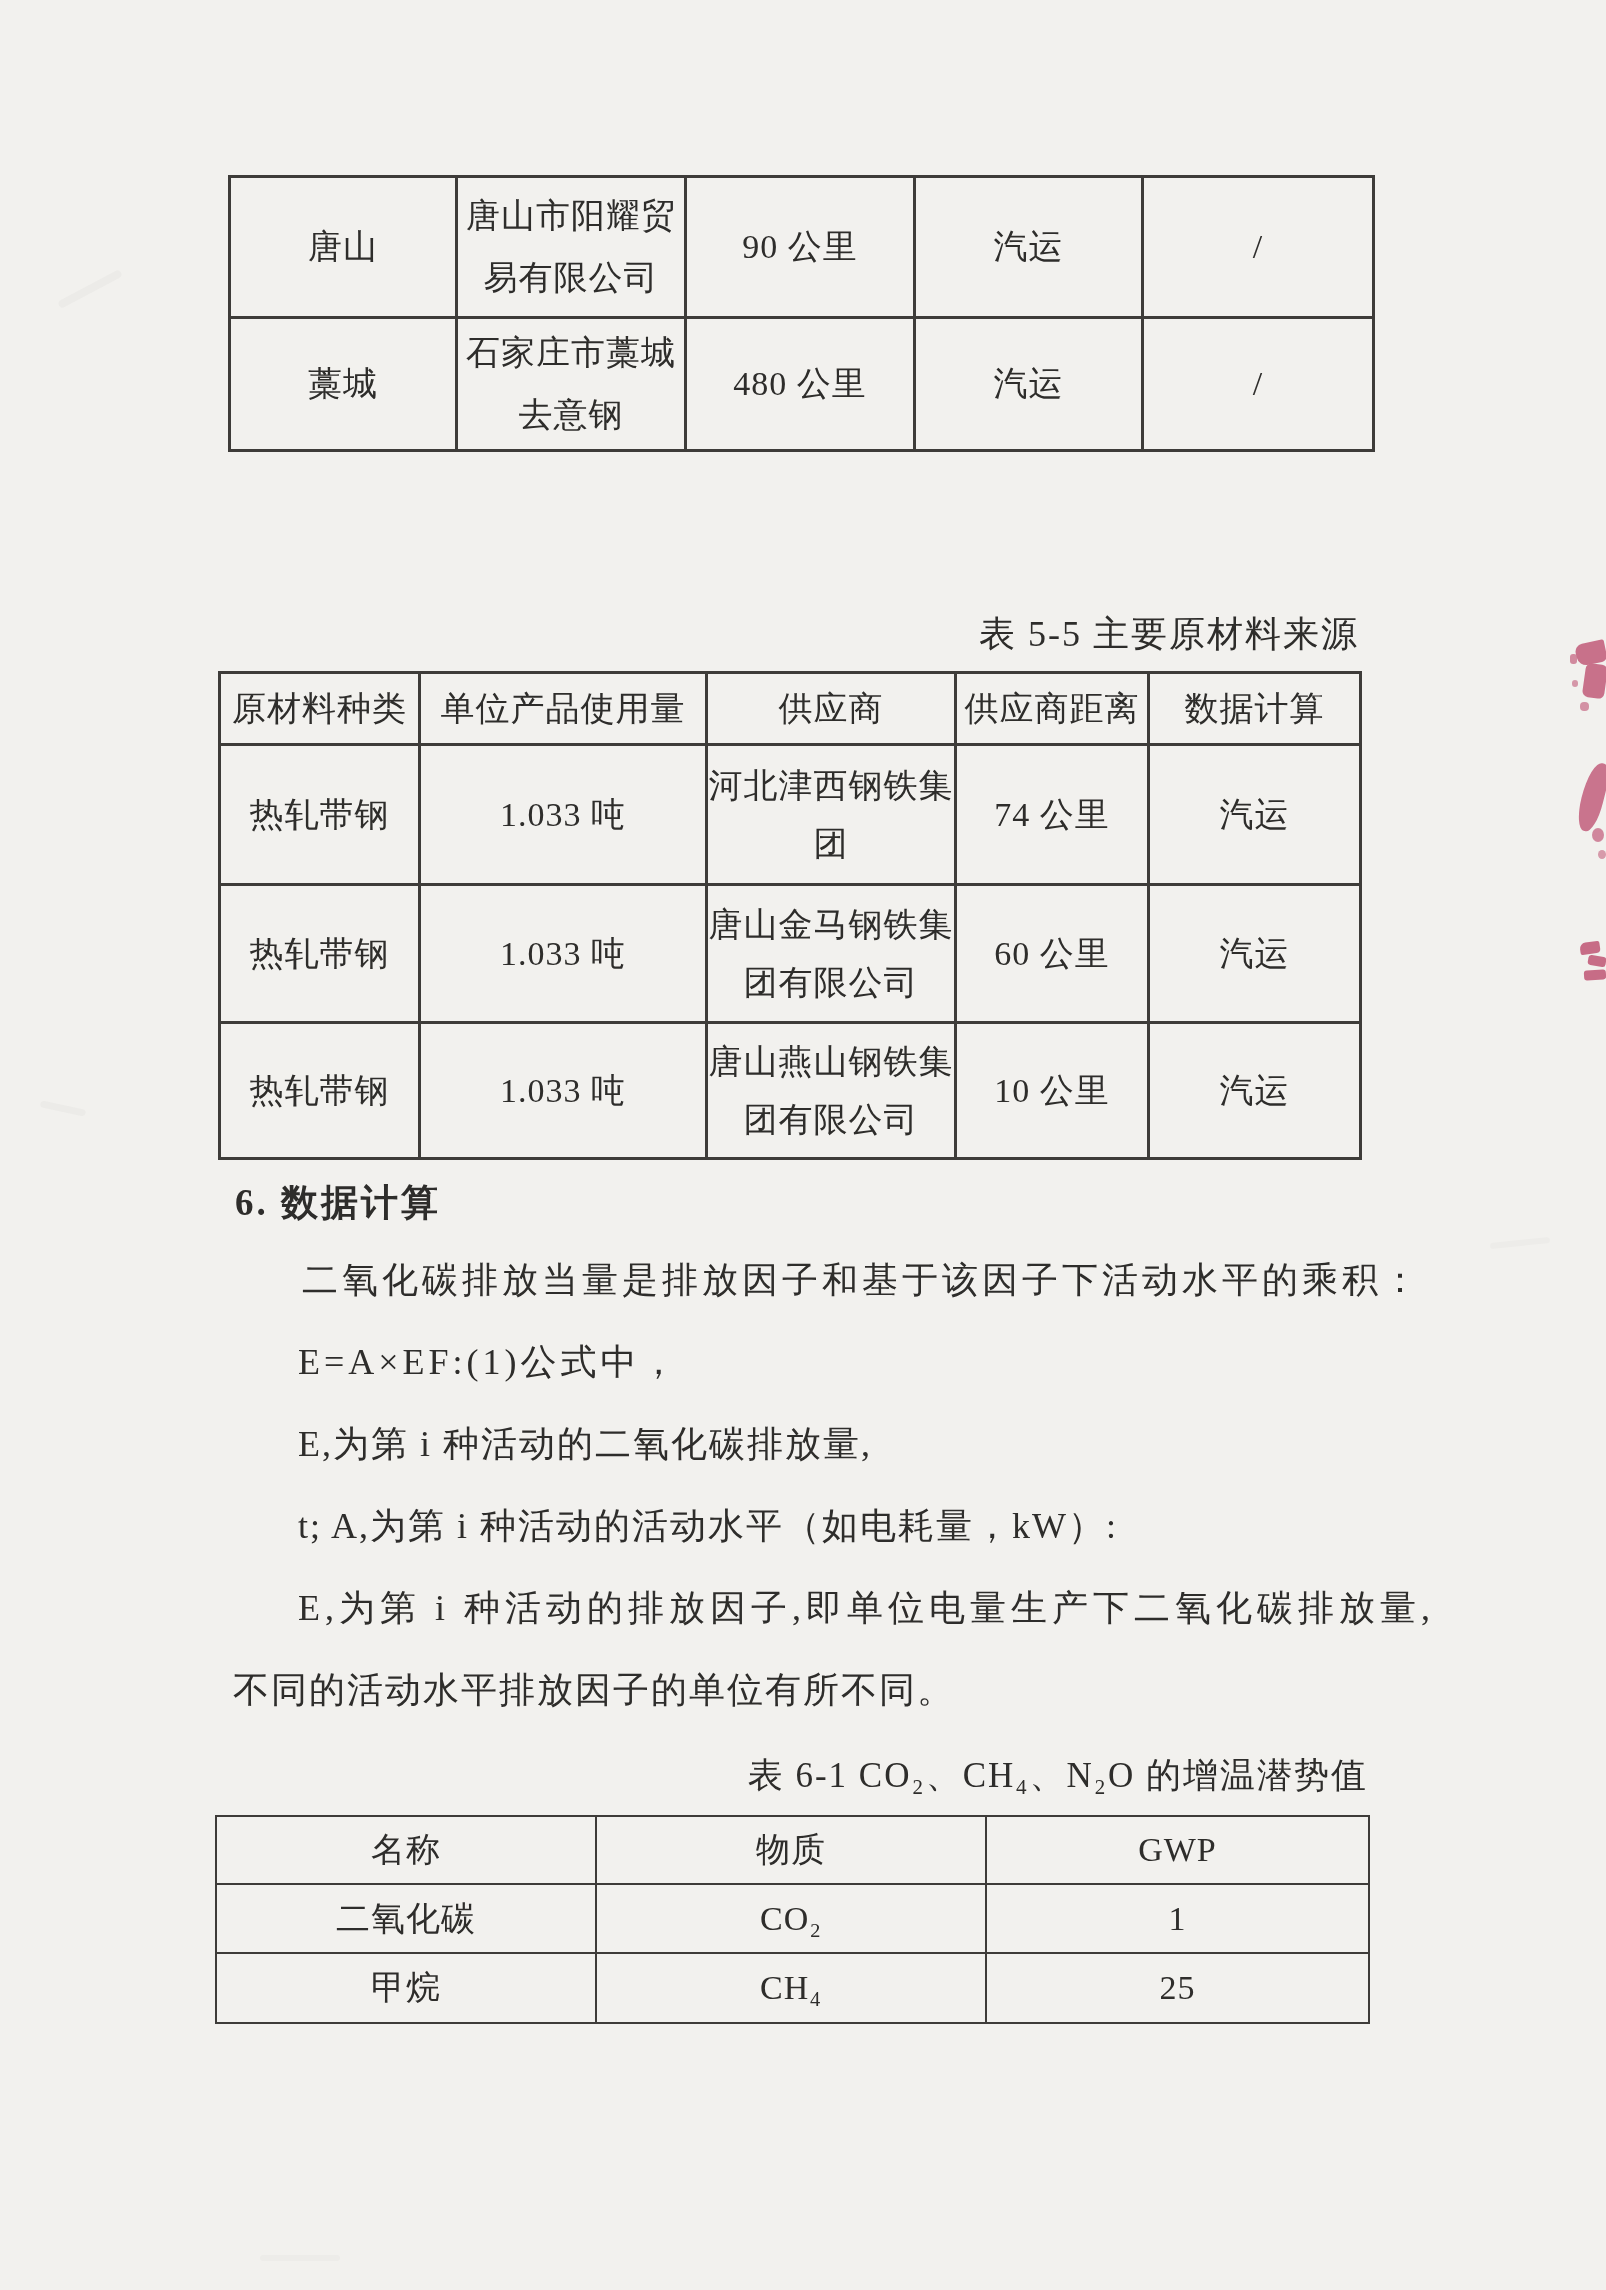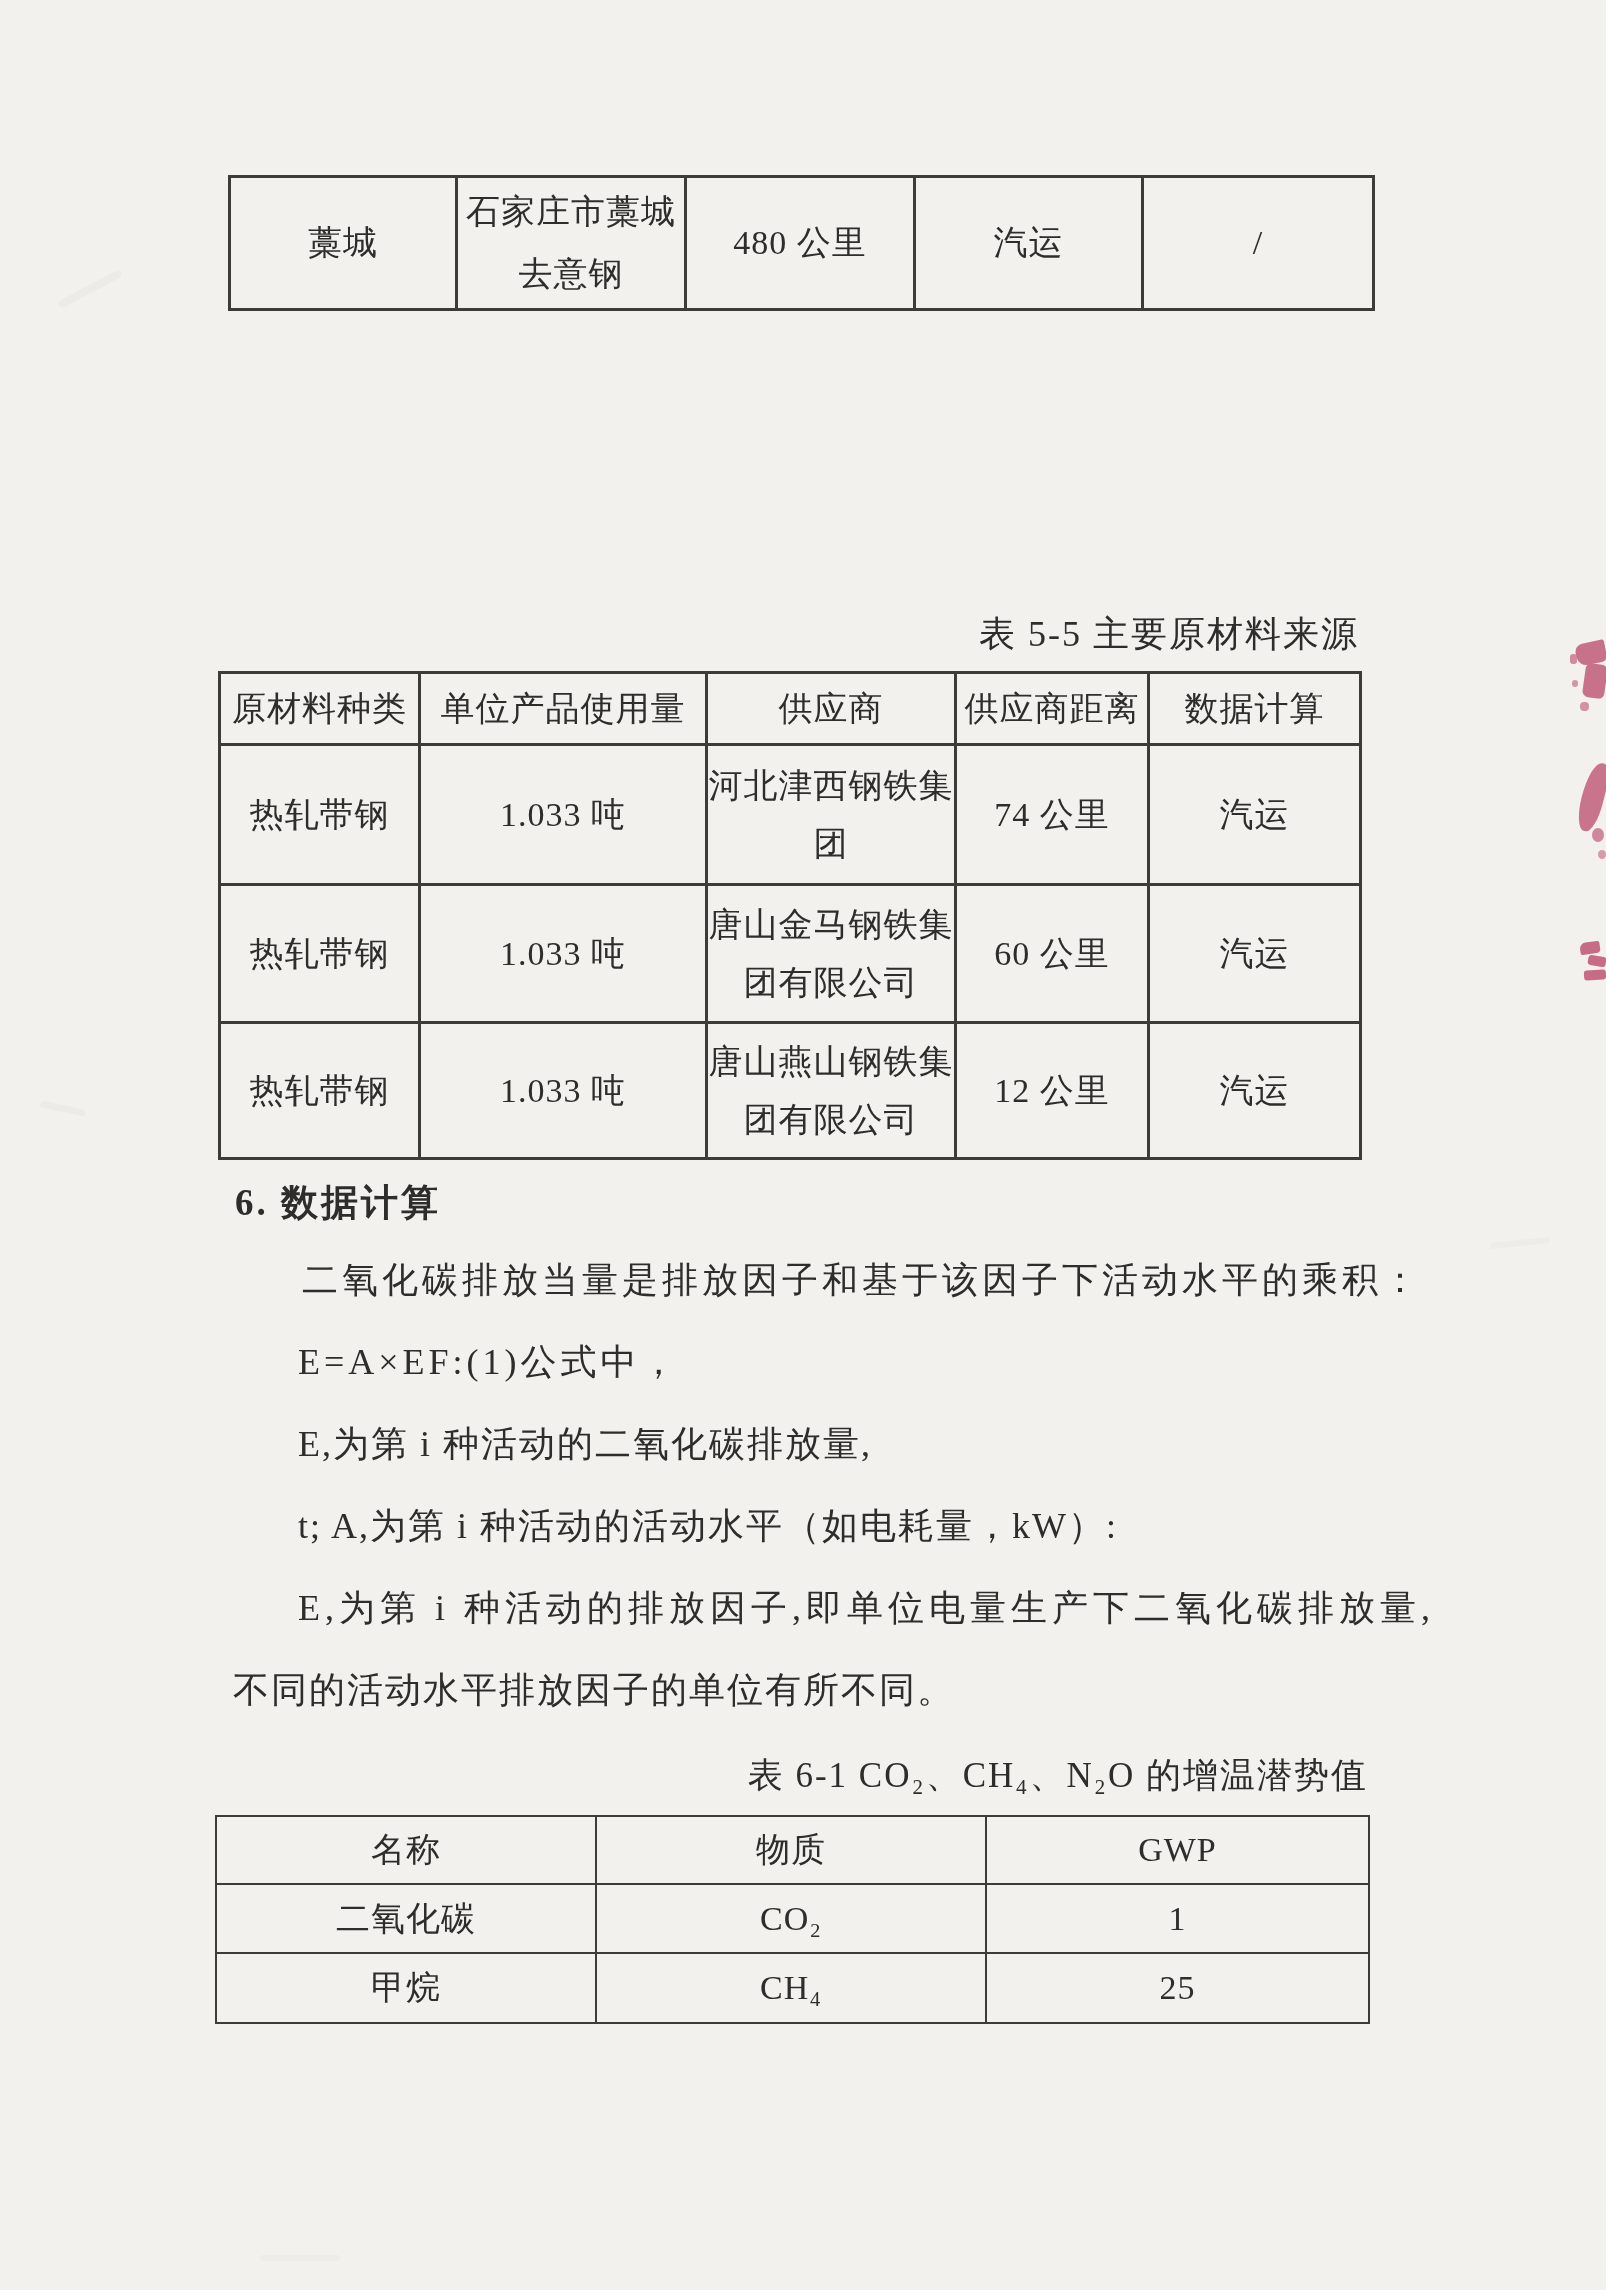--- a/index.html
+++ b/index.html
@@ -35,20 +35,30 @@
 
 <table class="tbl" id="ttop" style="left:228px;top:175px;width:1144px;">
   <colgroup>
       <col style="width:227px">
       <col style="width:229px">
       <col style="width:229px">
       <col style="width:228px">
       <col style="width:231px">
     </colgroup>
   <tbody>
+      <tr style="height:141px">
+    <td>唐山</td>
+    <td class="two-line">
+      <div>唐山市阳耀贸</div>
+      <div>易有限公司</div>
+    </td>
+    <td>90 公里</td>
+    <td>汽运</td>
+    <td>/</td>
+  </tr>
   <tr style="height:133px">
     <td>藁城</td>
     <td class="two-line">
       <div>石家庄市藁城</div>
       <div>去意钢</div>
     </td>
     <td>480 公里</td>
     <td>汽运</td>
     <td>/</td>
   </tr>
@@ -93,21 +103,21 @@
     <td>60 公里</td>
     <td>汽运</td>
   </tr>
   <tr style="height:136px">
     <td>热轧带钢</td>
     <td>1.033 吨</td>
     <td class="two-line">
       <div>唐山燕山钢铁集</div>
       <div>团有限公司</div>
     </td>
-    <td>12 公里</td>
+    <td>10 公里</td>
     <td>汽运</td>
   </tr>
 </tbody>
   </table>
 
 <div class="heading" style="left:235px;top:1178px;">6. 数据计算</div>
 
 <div class="body-line ls4" style="left:302px;top:1256px;">二氧化碳排放当量是排放因子和基于该因子下活动水平的乘积：</div>
 <div class="body-line ls4" style="left:298px;top:1338px;">E=A×EF:(1)公式中，</div>
 <div class="body-line" style="left:298px;top:1420px;">E,为第 i 种活动的二氧化碳排放量,</div>

